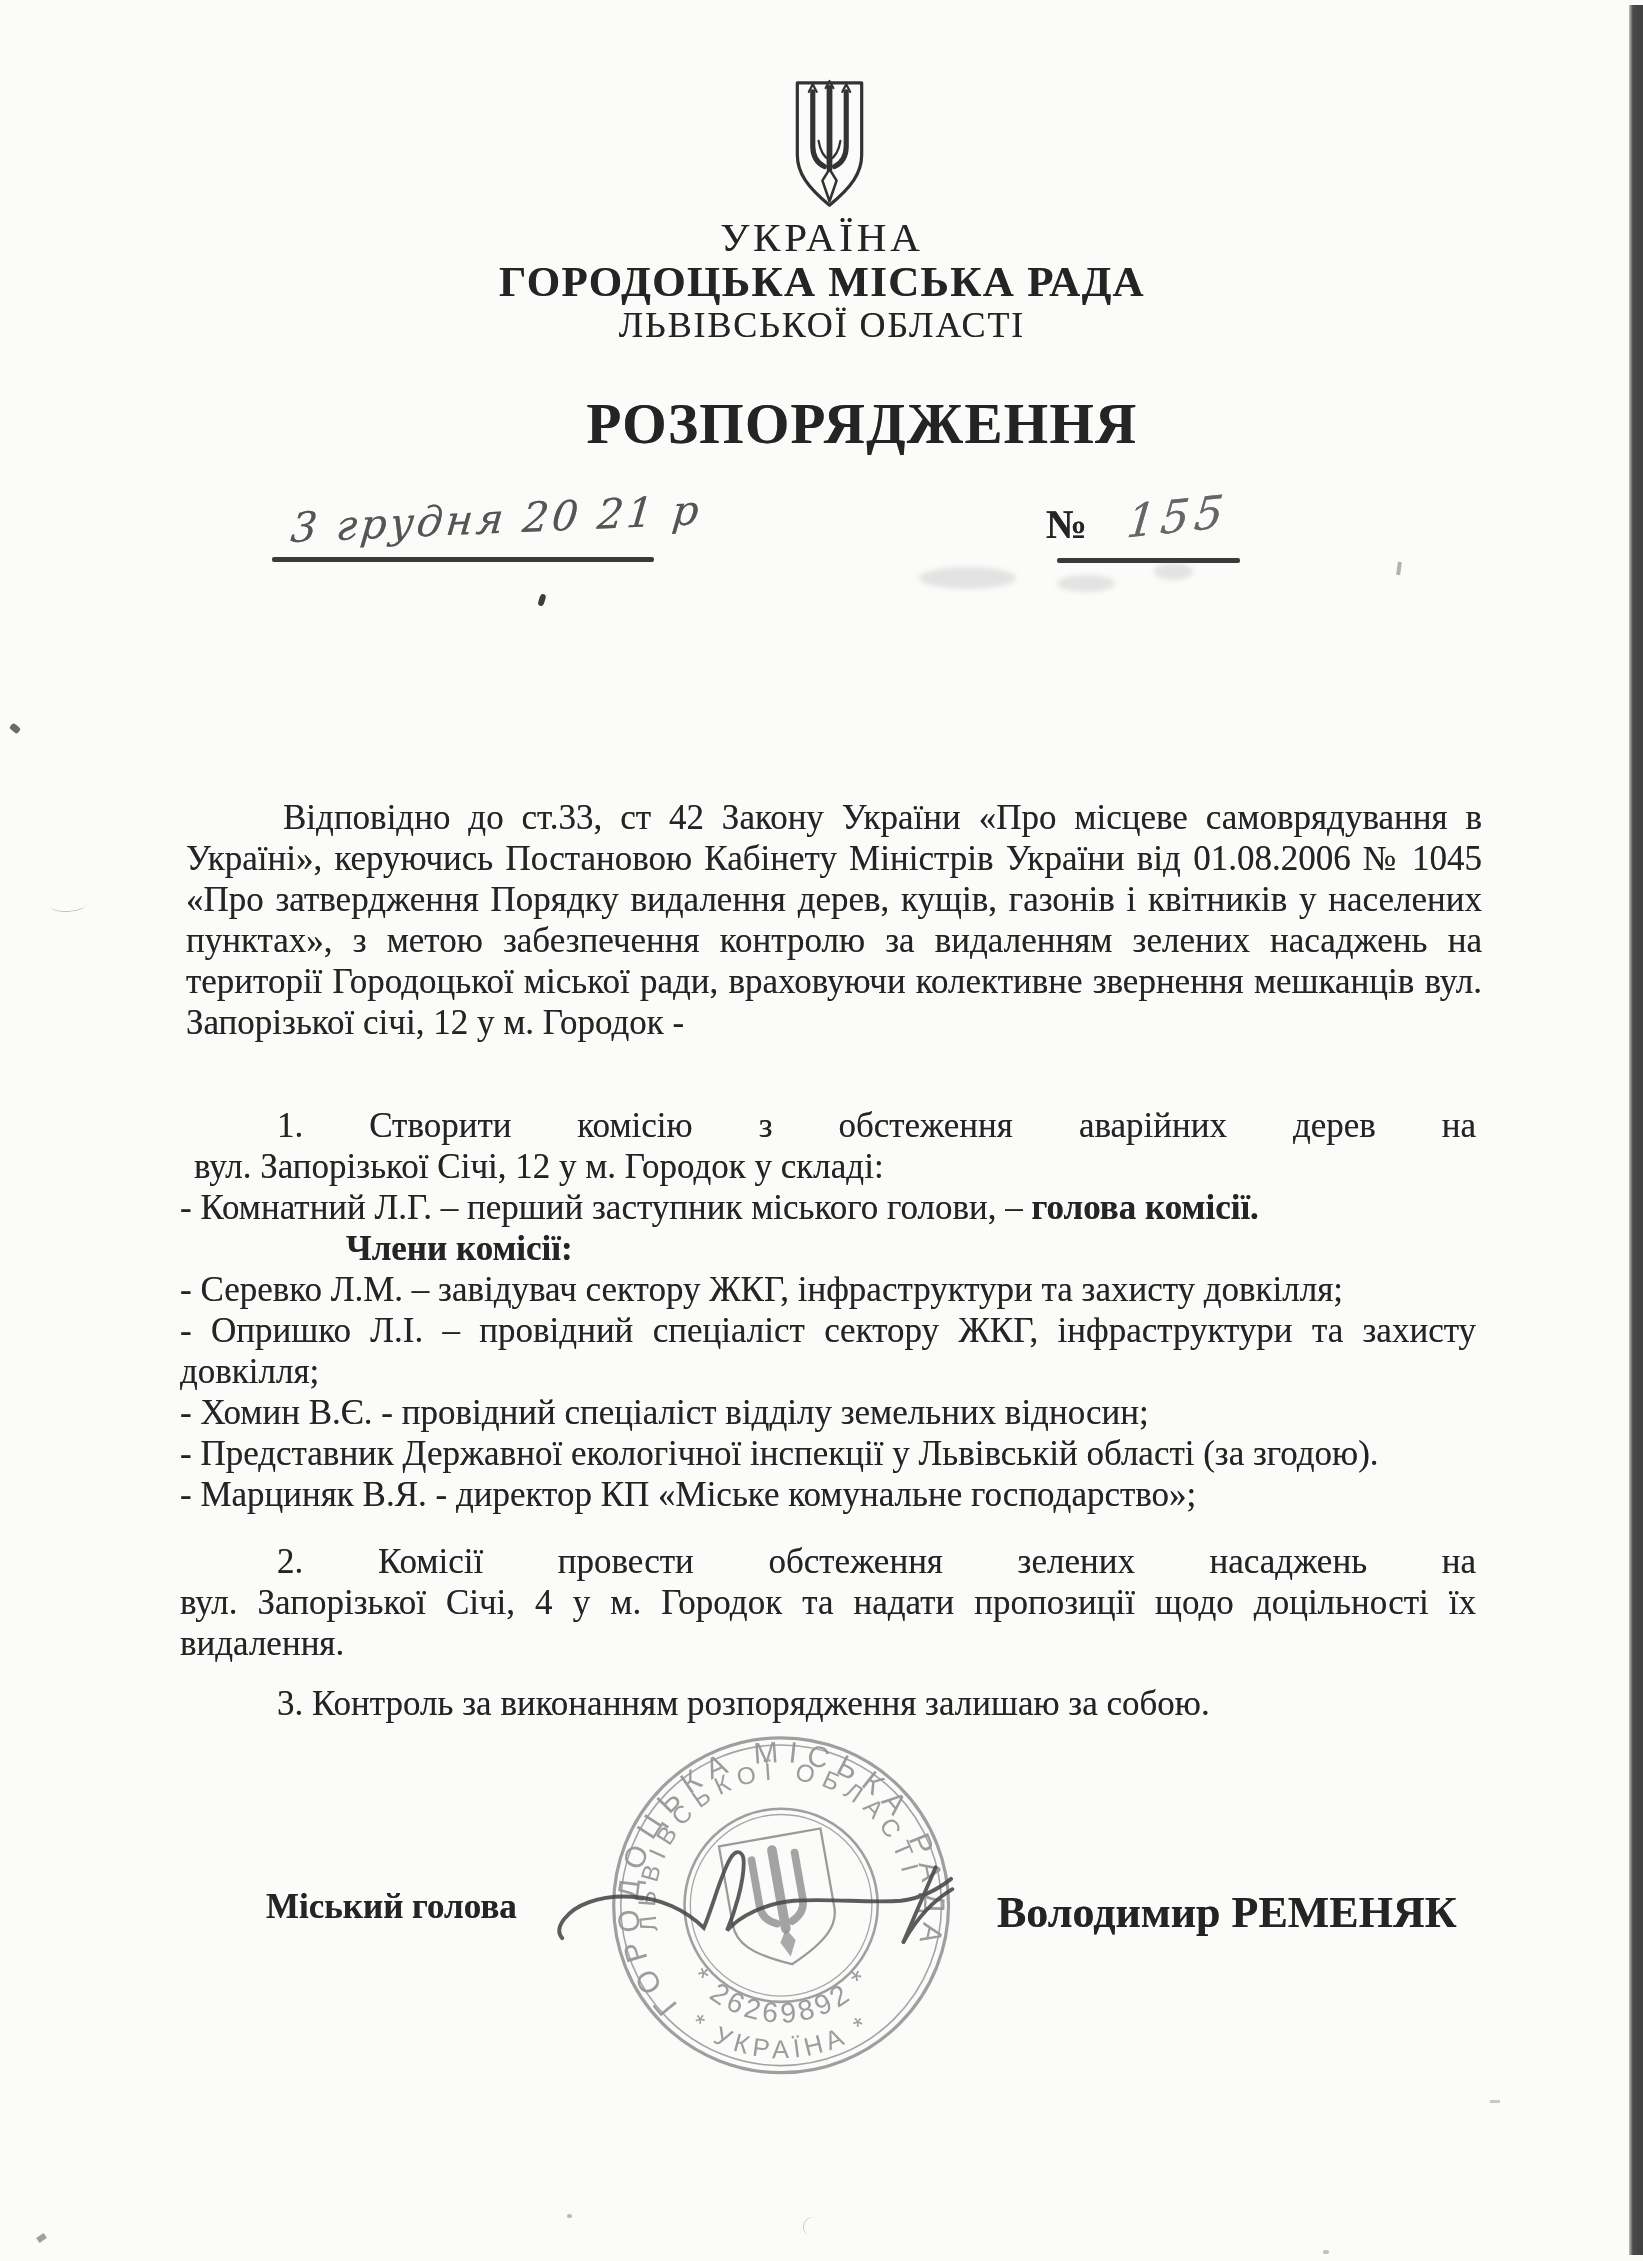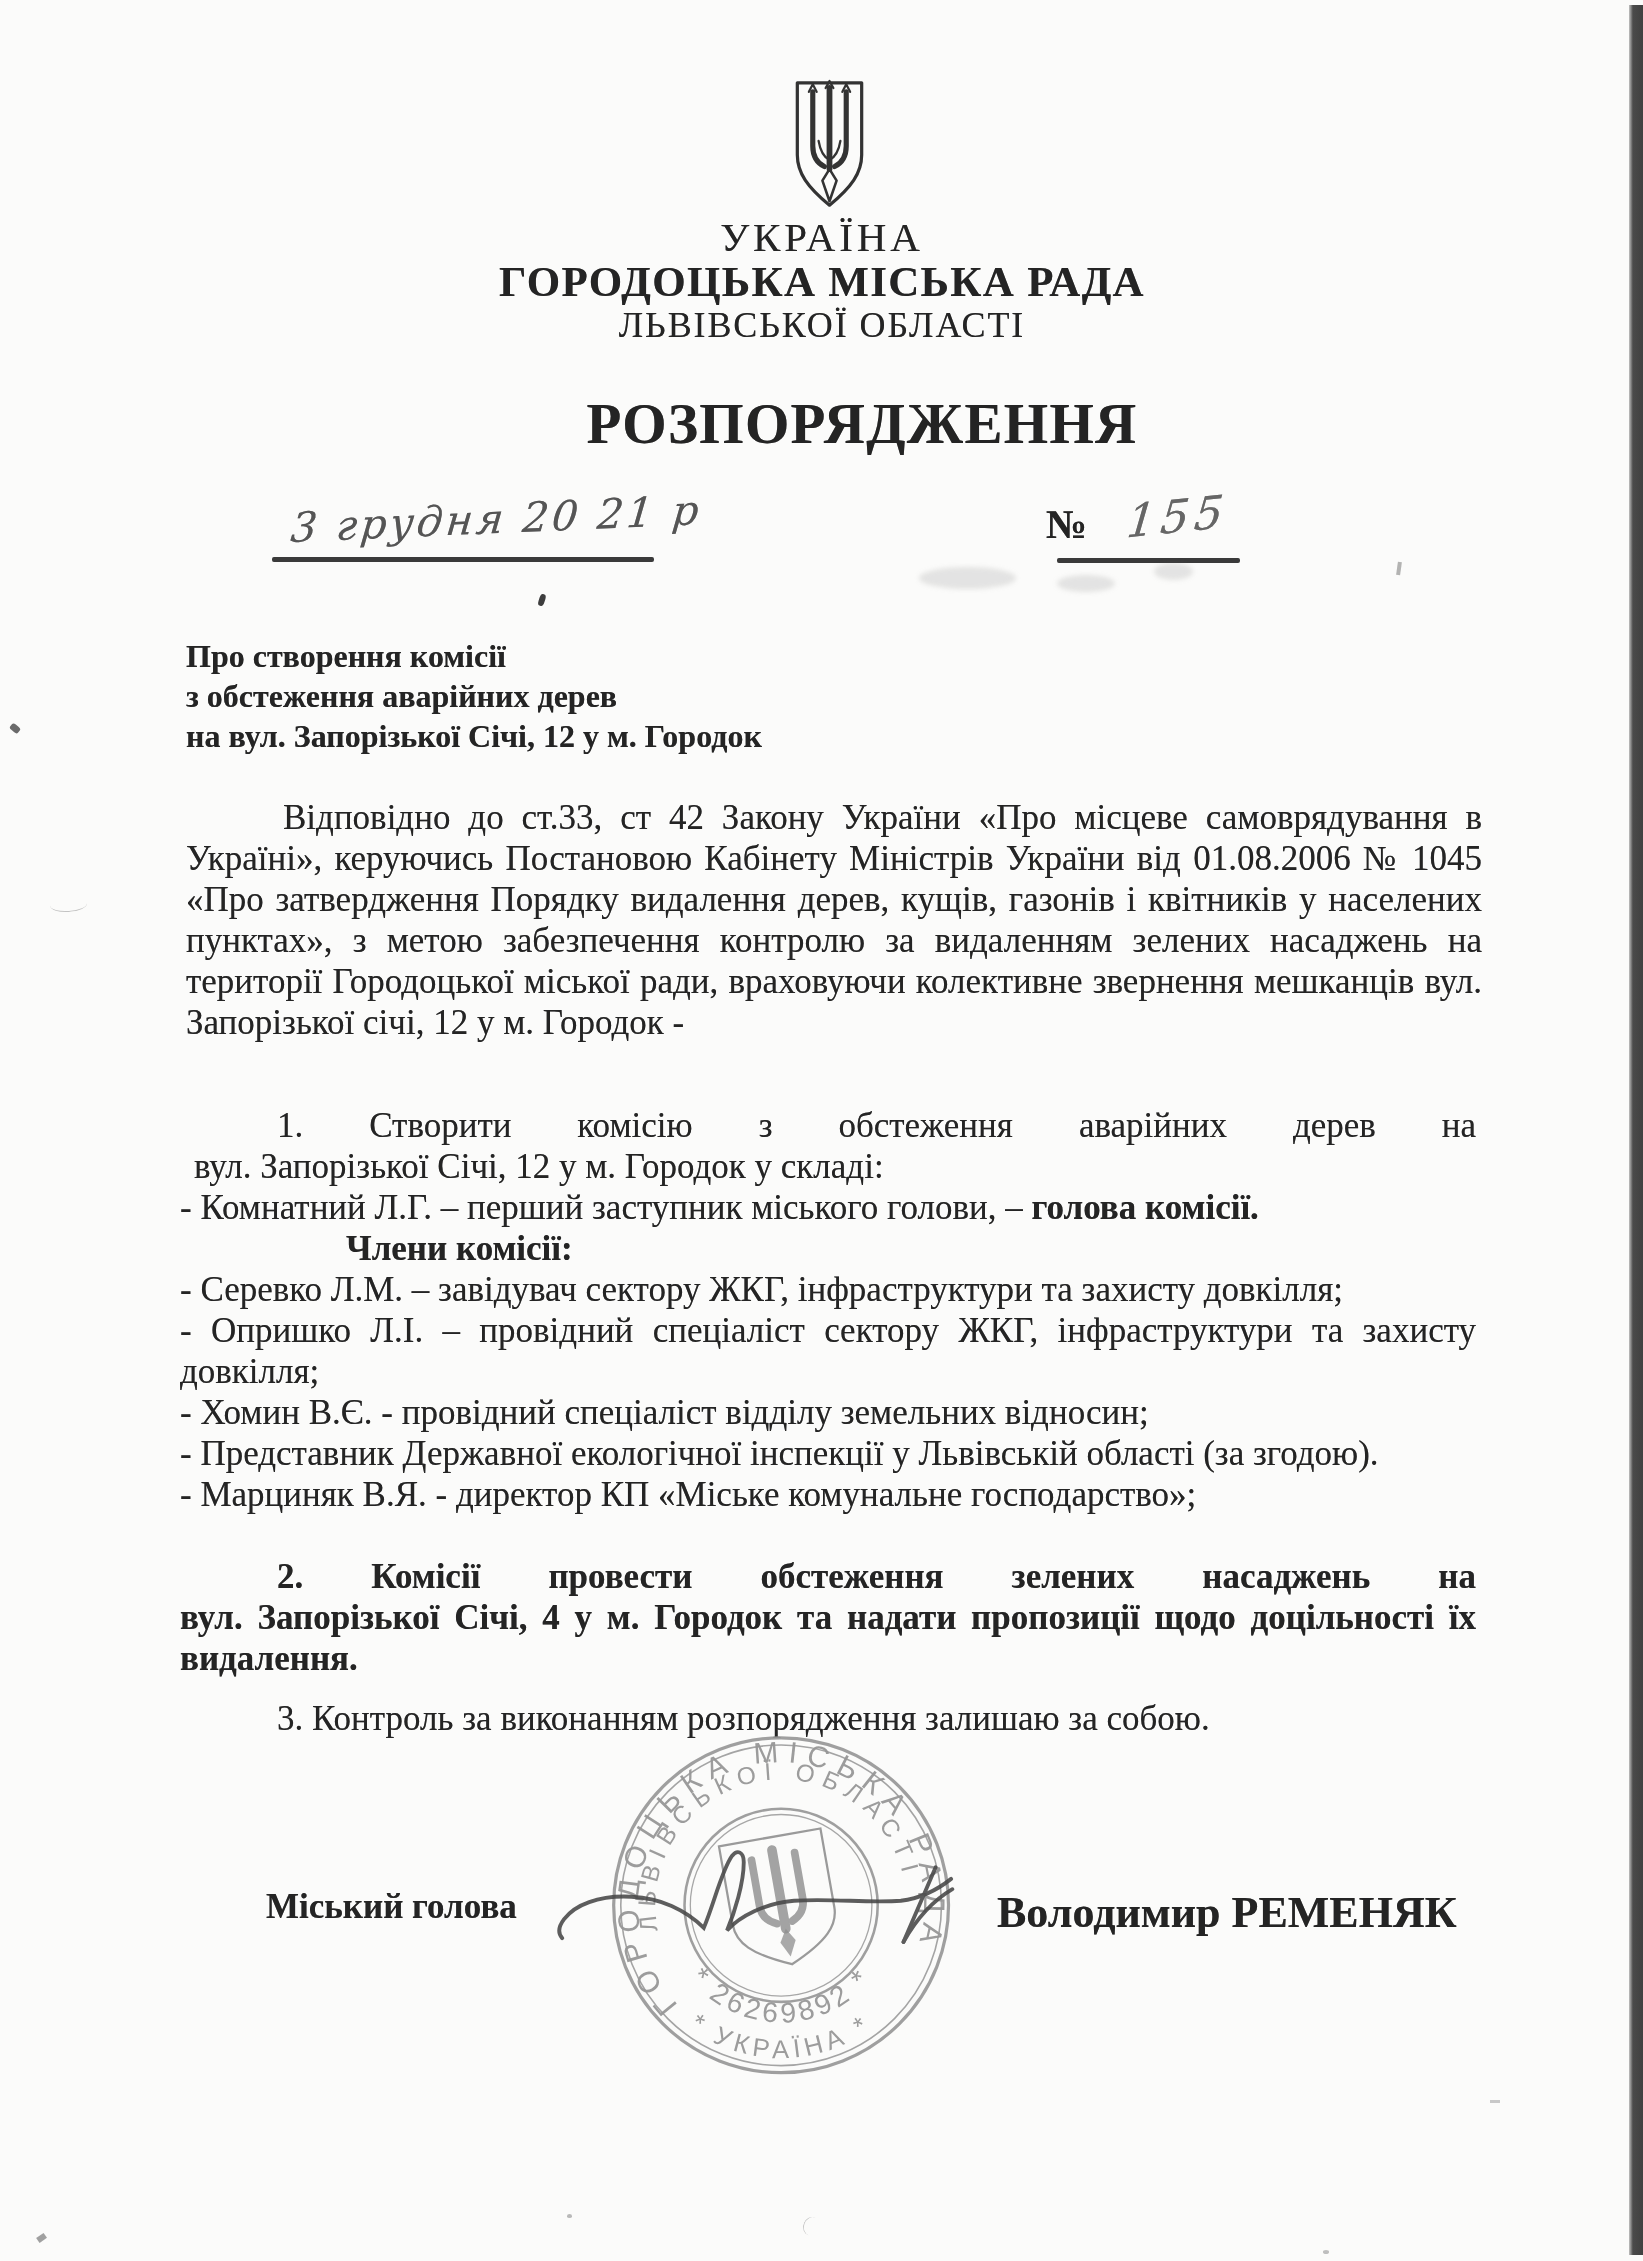--- a/index.html
+++ b/index.html
@@ -27,21 +27,21 @@
   .intro{
     position:absolute;left:186px;top:797px;width:1296px;font-size:35px;line-height:41px;
     text-align:justify;text-indent:97px;
   }
   .mainflow{position:absolute;left:180px;top:1105px;width:1296px;font-size:35px;line-height:41px;}
   .stretch{padding-left:97px;text-align:justify;text-align-last:justify;}
   .ind22{padding-left:14px;}
   .nowrap{white-space:nowrap;}
   .just{text-align:justify;}
   .members-heading{padding-left:166px;font-weight:bold;}
-  .item2{margin-top:41px;font-weight:bold;}
+  .item2{margin-top:26px;}
   .item3{margin-top:19.3px;text-indent:97px;}
   b{font-weight:bold;}
 
   .sig-title{position:absolute;left:266px;top:1887px;font-size:35px;font-weight:bold;}
   .sig-name{position:absolute;left:997px;top:1887px;font-size:44px;font-weight:bold;}
 
   .stamp-svg{position:absolute;left:548px;top:1728px;}
   .stamp-text{font-family:"Liberation Sans","DejaVu Sans",sans-serif;fill:#979797;}
   .emblem-svg{position:absolute;left:792px;top:79px;}
 
@@ -71,25 +71,20 @@
   <div class="center council ink">ГОРОДОЦЬКА МІСЬКА РАДА</div>
   <div class="center region ink">ЛЬВІВСЬКОЇ ОБЛАСТІ</div>
   <div class="center doc-title ink">РОЗПОРЯДЖЕННЯ</div>
 
   <div class="hand date-hw">3 грудня 20 21 р</div>
   <div class="rule rule-date"></div>
   <div class="no-label ink">№</div>
   <div class="hand no-value">155</div>
   <div class="rule rule-no"></div>
 
-  <div class="subject ink">
-    <div>Про створення комісії</div>
-    <div>з обстеження аварійних дерев</div>
-    <div>на вул. Запорізької Січі, 12 у м. Городок</div>
-  </div>
 
   <div class="intro ink">Відповідно до ст.33, ст 42 Закону України «Про місцеве самоврядування в Україні», керуючись Постановою Кабінету Міністрів України від 01.08.2006 № 1045 «Про затвердження Порядку видалення дерев, кущів, газонів і квітників у населених пунктах», з метою забезпечення контролю за видаленням зелених насаджень на території Городоцької міської ради, враховуючи колективне звернення мешканців вул. Запорізької січі, 12 у м. Городок -</div>
 
   <div class="mainflow ink">
     <div class="stretch">1. Створити комісію з обстеження аварійних дерев на</div>
     <div class="ind22 nowrap">вул. Запорізької Січі, 12 у м. Городок у складі:</div>
     <div class="nowrap"><span>- Комнатний Л.Г. – перший заступник міського голови, – </span><b>голова комісії.</b></div>
     <div class="members-heading">Члени комісії:</div>
     <div class="nowrap">- Серевко Л.М. – завідувач сектору ЖКГ, інфраструктури та захисту довкілля;</div>
     <div class="just">- Опришко Л.І. – провідний спеціаліст сектору ЖКГ, інфраструктури та захисту довкілля;</div>

